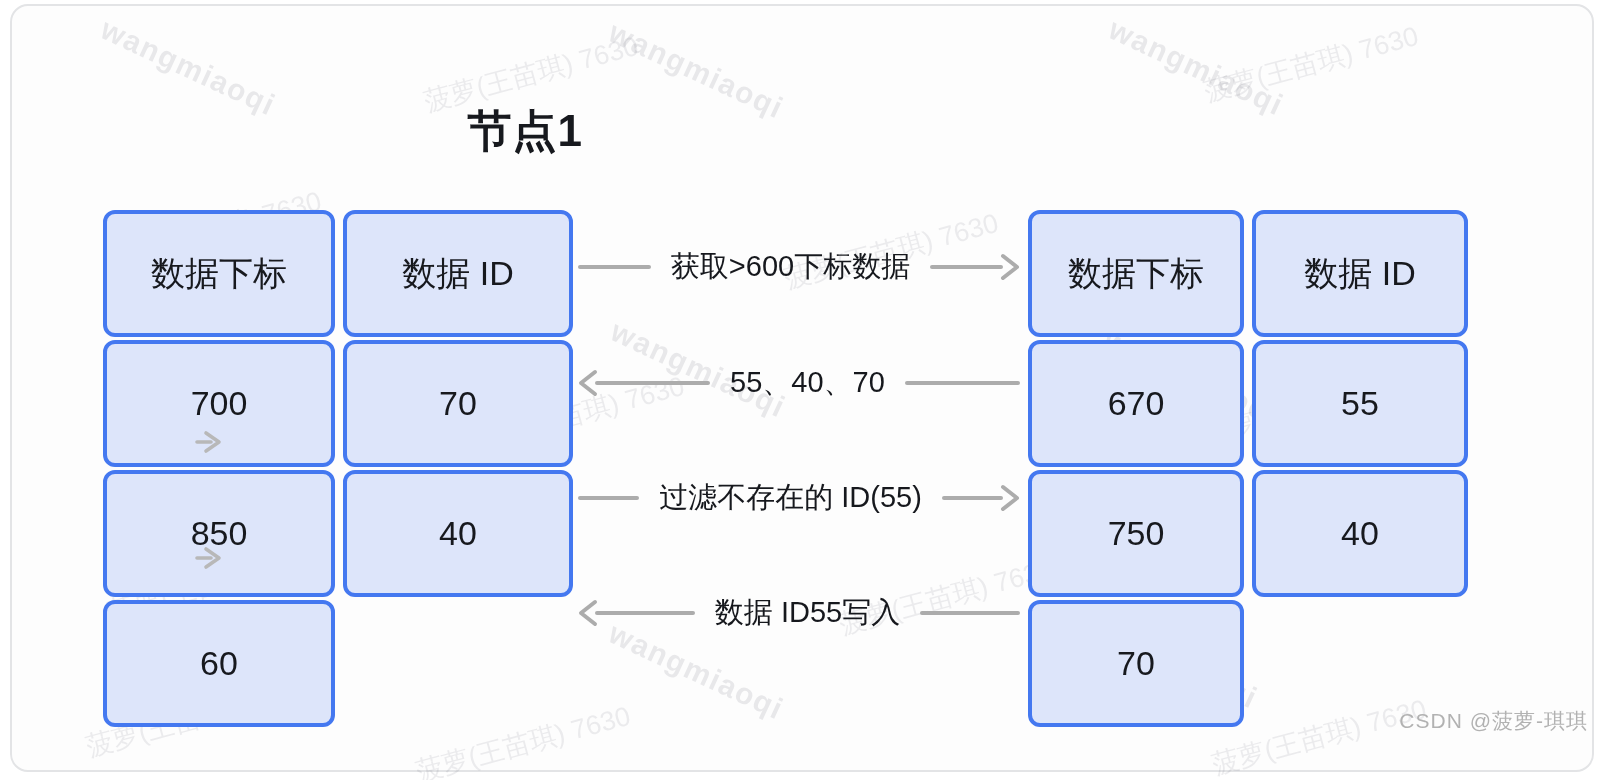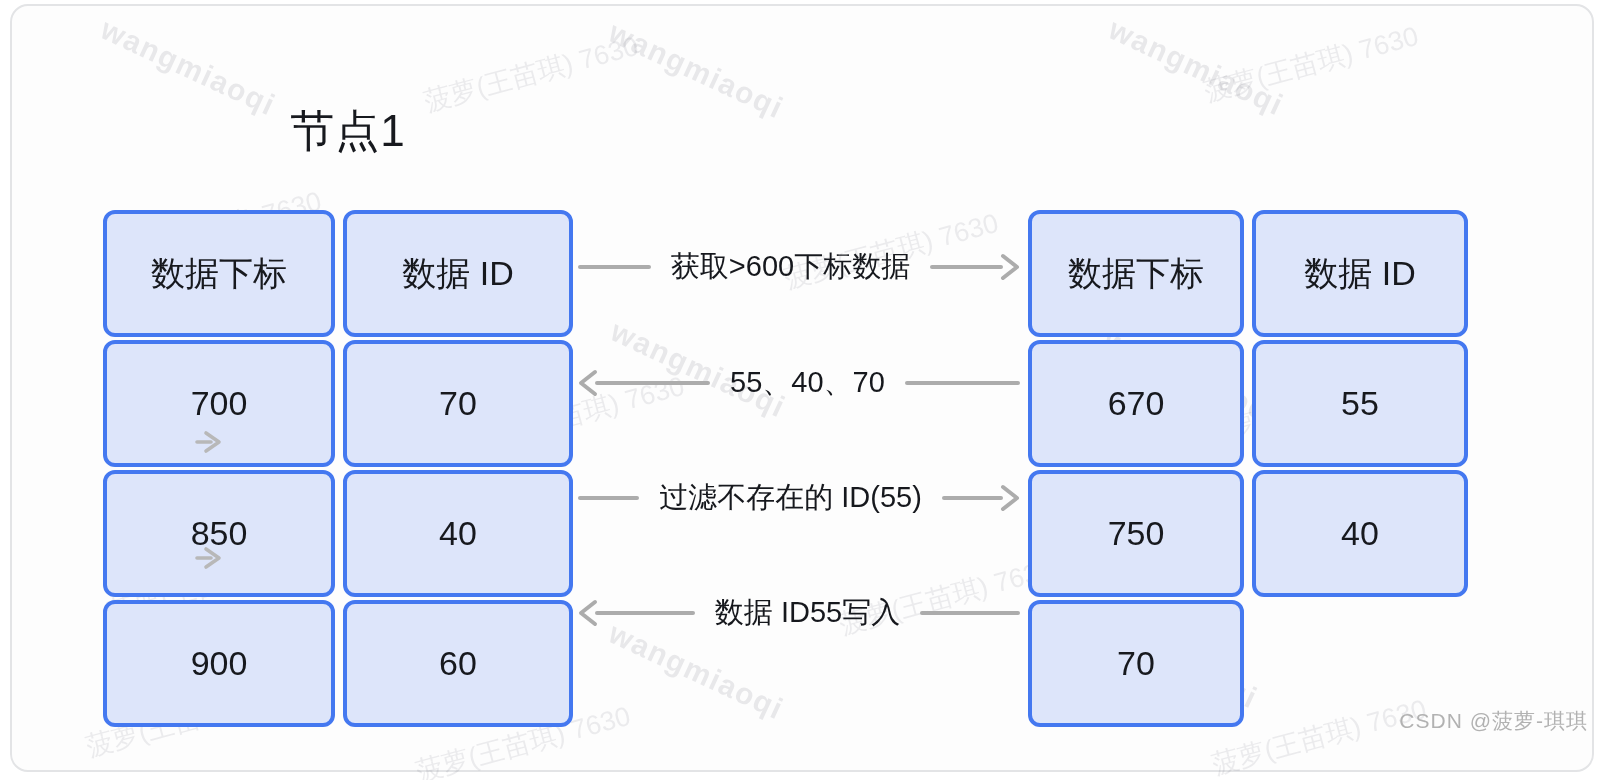--- a/index.html
+++ b/index.html
@@ -21,22 +21,22 @@
   .wm.en {
     font-size:30px; font-weight:600; letter-spacing:1.5px;
     color:rgba(45,50,65,0.10); transform:rotate(25deg);
   }
   .wm.cn {
     font-size:27px; font-weight:400;
     color:rgba(45,50,65,0.085); transform:rotate(-15deg);
   }
   
   .node-title {
-    position:absolute; top:102px; text-align:center;
-    font-size:44px; font-weight:400; color:#17191e; letter-spacing:1px;
+    position:absolute; top:102px; text-align:right;
+    font-size:44px; font-weight:700; color:#17191e; letter-spacing:1px;
   }
   .node-title.t1 { left:113px; width:470px; }
   .node-title.t2 { left:1028px; width:440px; }
   
   .tbl {
     position:absolute; top:210px; display:grid;
     grid-row-gap:3px; grid-column-gap:8px;
   }
   .tbl.left  { left:103px;  grid-template-columns:232px 230px; }
   .tbl.right { left:1028px; grid-template-columns:216px 216px; }
@@ -95,21 +95,20 @@
 
   <div class="node-title t1">节点1</div>
 
   <div class="tbl left">
     <div class="cell">数据下标</div>
     <div class="cell">数据 ID</div>
     <div class="cell">700</div>
     <div class="cell">70</div>
     <div class="cell">850</div>
     <div class="cell">40</div>
-    <div class="cell">900</div>
     <div class="cell">60</div>
   </div>
 
   <div class="tbl right">
     <div class="cell">数据下标</div>
     <div class="cell">数据 ID</div>
     <div class="cell">670</div>
     <div class="cell">55</div>
     <div class="cell">750</div>
     <div class="cell">40</div>

